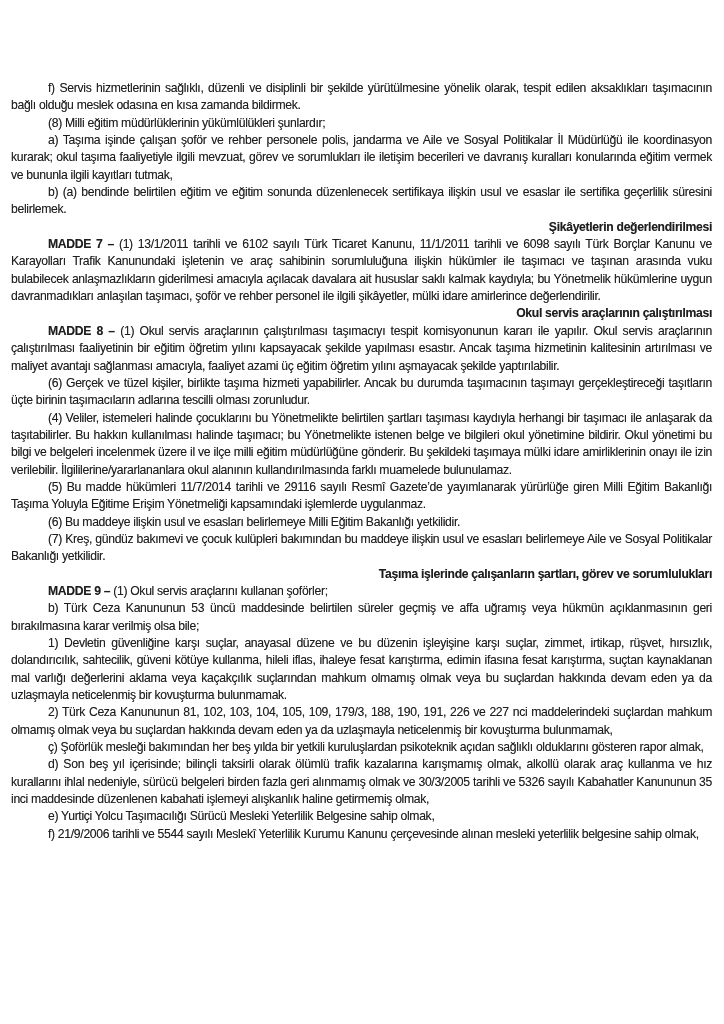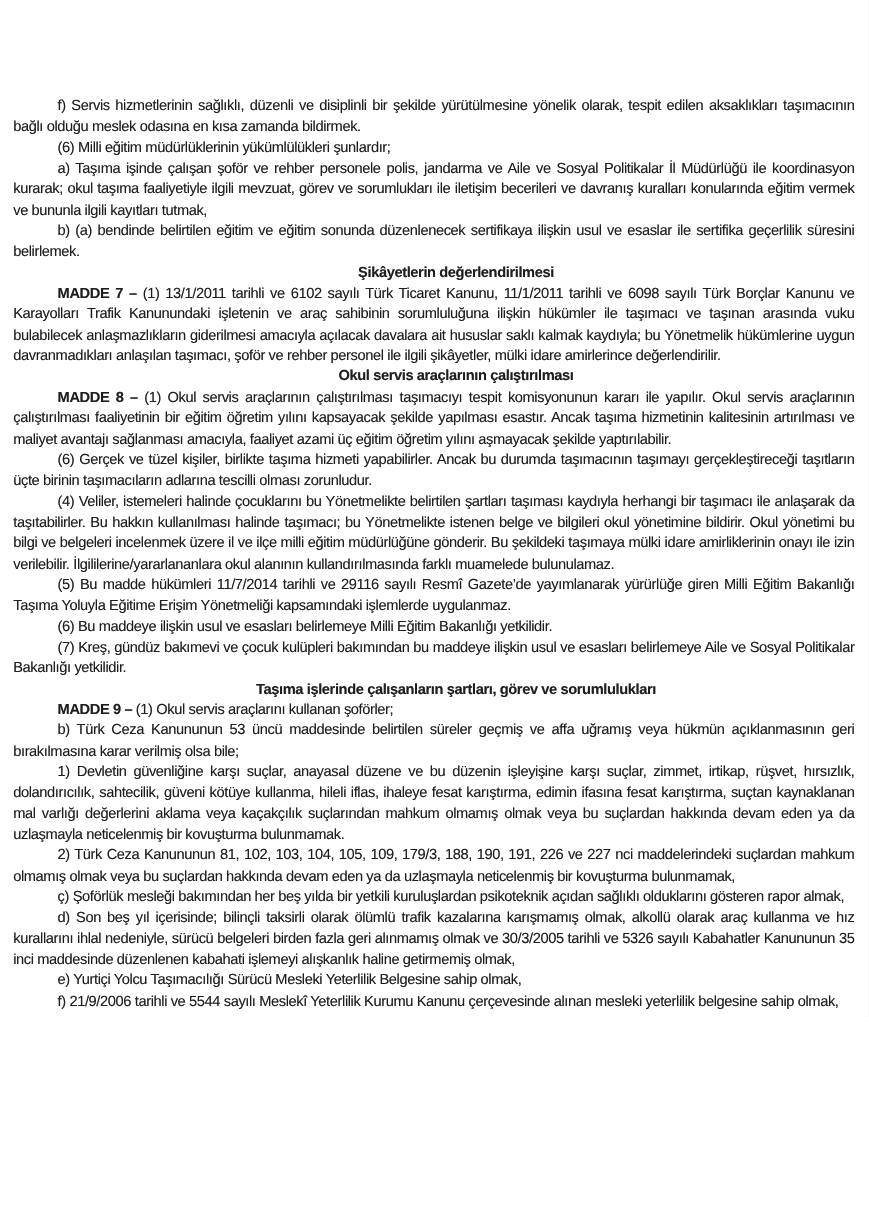--- a/index.html
+++ b/index.html
@@ -24,31 +24,31 @@
     text-shadow: 0 0 0.4px rgba(30,30,30,0.45);
   }
   p.para {
     margin: 0;
     padding: 0;
     text-align: justify;
     text-indent: 37px;
   }
   p.para.heading {
     font-weight: 700;
-    text-align: center;
+    text-align: right;
   }
   .seg-bold { font-weight: 700; }
 </style>
 </head>
 <body>
 
 <div class="page">
   <div class="content" id="document-content">
       <p class="para"><span class="seg">f) Servis hizmetlerinin sağlıklı, düzenli ve disiplinli bir şekilde yürütülmesine yönelik olarak, tespit edilen aksaklıkları taşımacının bağlı olduğu meslek odasına en kısa zamanda bildirmek.</span></p>
-      <p class="para"><span class="seg">(6) Milli eğitim müdürlüklerinin yükümlülükleri şunlardır;</span></p>
+      <p class="para"><span class="seg">(8) Milli eğitim müdürlüklerinin yükümlülükleri şunlardır;</span></p>
       <p class="para"><span class="seg">a) Taşıma işinde çalışan şoför ve rehber personele polis, jandarma ve Aile ve Sosyal Politikalar İl Müdürlüğü ile koordinasyon kurarak; okul taşıma faaliyetiyle ilgili mevzuat, görev ve sorumlukları ile iletişim becerileri ve davranış kuralları konularında eğitim vermek ve bununla ilgili kayıtları tutmak,</span></p>
       <p class="para"><span class="seg">b) (a) bendinde belirtilen eğitim ve eğitim sonunda düzenlenecek sertifikaya ilişkin usul ve esaslar ile sertifika geçerlilik süresini belirlemek.</span></p>
       <p class="para heading"><span class="seg-bold">Şikâyetlerin değerlendirilmesi</span></p>
       <p class="para"><span class="seg-bold">MADDE 7 – </span><span class="seg">(1) 13/1/2011 tarihli ve 6102 sayılı Türk Ticaret Kanunu, 11/1/2011 tarihli ve 6098 sayılı Türk Borçlar Kanunu ve Karayolları Trafik Kanunundaki işletenin ve araç sahibinin sorumluluğuna ilişkin hükümler ile taşımacı ve taşınan arasında vuku bulabilecek anlaşmazlıkların giderilmesi amacıyla açılacak davalara ait hususlar saklı kalmak kaydıyla; bu Yönetmelik hükümlerine uygun davranmadıkları anlaşılan taşımacı, şoför ve rehber personel ile ilgili şikâyetler, mülki idare amirlerince değerlendirilir.</span></p>
       <p class="para heading"><span class="seg-bold">Okul servis araçlarının çalıştırılması</span></p>
       <p class="para"><span class="seg-bold">MADDE 8 – </span><span class="seg">(1) Okul servis araçlarının çalıştırılması taşımacıyı tespit komisyonunun kararı ile yapılır. Okul servis araçlarının çalıştırılması faaliyetinin bir eğitim öğretim yılını kapsayacak şekilde yapılması esastır. Ancak taşıma hizmetinin kalitesinin artırılması ve maliyet avantajı sağlanması amacıyla, faaliyet azami üç eğitim öğretim yılını aşmayacak şekilde yaptırılabilir.</span></p>
       <p class="para"><span class="seg">(6) Gerçek ve tüzel kişiler, birlikte taşıma hizmeti yapabilirler. Ancak bu durumda taşımacının taşımayı gerçekleştireceği taşıtların üçte birinin taşımacıların adlarına tescilli olması zorunludur.</span></p>
       <p class="para"><span class="seg">(4) Veliler, istemeleri halinde çocuklarını bu Yönetmelikte belirtilen şartları taşıması kaydıyla herhangi bir taşımacı ile anlaşarak da taşıtabilirler. Bu hakkın kullanılması halinde taşımacı; bu Yönetmelikte istenen belge ve bilgileri okul yönetimine bildirir. Okul yönetimi bu bilgi ve belgeleri incelenmek üzere il ve ilçe milli eğitim müdürlüğüne gönderir. Bu şekildeki taşımaya mülki idare amirliklerinin onayı ile izin verilebilir. İlgililerine/yararlananlara okul alanının kullandırılmasında farklı muamelede bulunulamaz.</span></p>
       <p class="para"><span class="seg">(5) Bu madde hükümleri 11/7/2014 tarihli ve 29116 sayılı Resmî Gazete’de yayımlanarak yürürlüğe giren Milli Eğitim Bakanlığı Taşıma Yoluyla Eğitime Erişim Yönetmeliği kapsamındaki işlemlerde uygulanmaz.</span></p>
       <p class="para"><span class="seg">(6) Bu maddeye ilişkin usul ve esasları belirlemeye Milli Eğitim Bakanlığı yetkilidir.</span></p>

